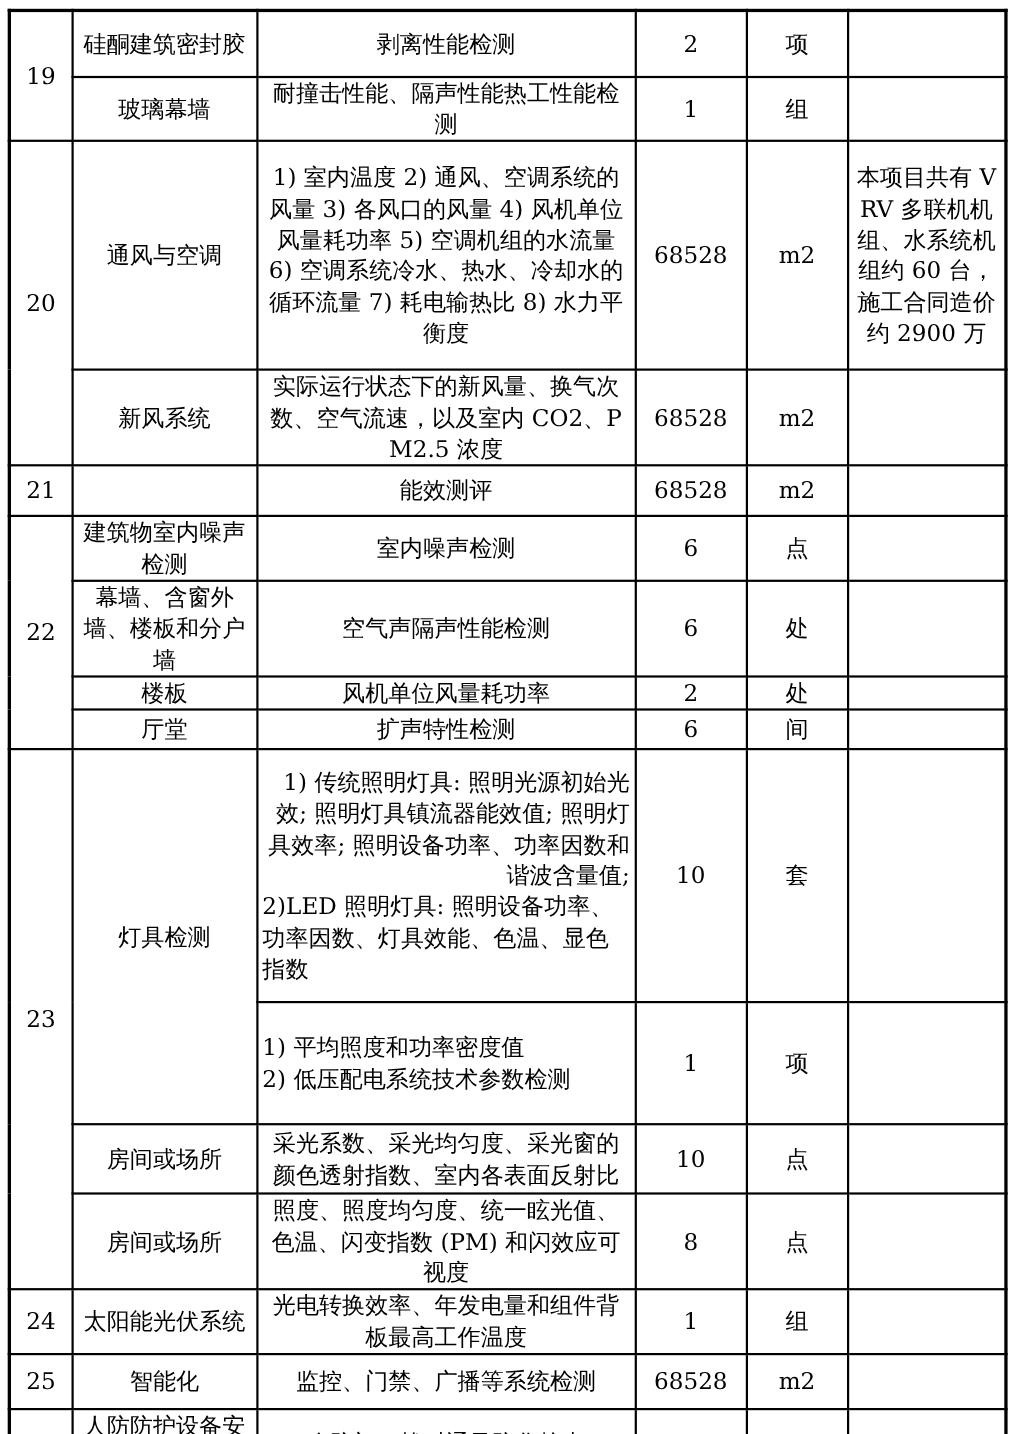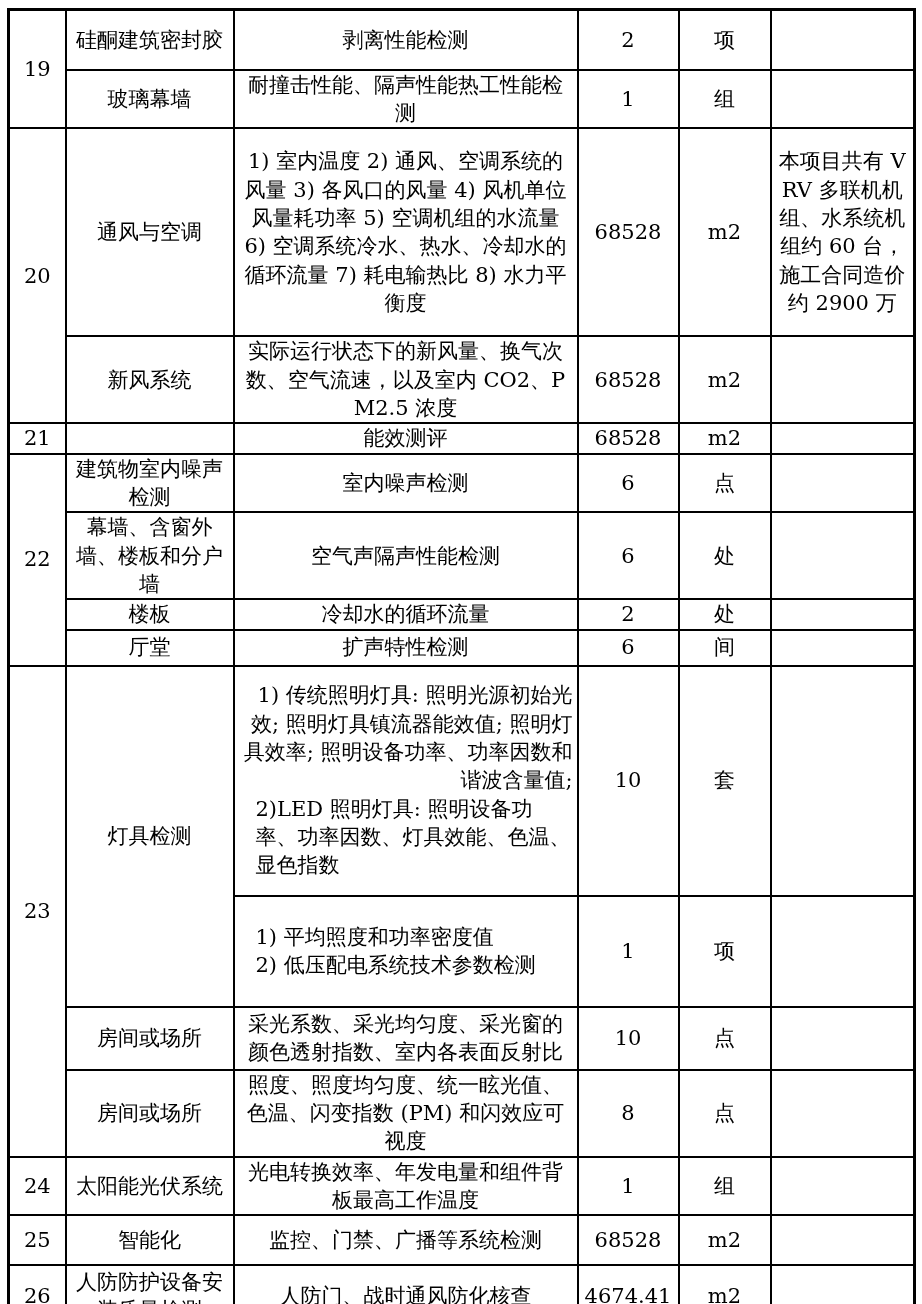--- a/index.html
+++ b/index.html
@@ -23,21 +23,21 @@
     border:2px solid #000;
     text-align:center;
     vertical-align:middle;
     padding:0 4px;
     overflow:hidden;
     word-break:break-all;
   }
   td.c-content{padding:0 5px;}
   .p{margin:0;}
   .p-center{text-align:right;}
-  .p-left{text-align:left;margin-left:17px;}
+  .p-left{text-align:left;}
   td.left-cell{text-align:left;}
 </style>
 </head>
 <body>
 
 <div class="page">
   <table class="insp">
     <colgroup>
       <col style="width:57px">
       <col style="width:168px">
@@ -73,21 +73,21 @@
         <td>本项目共有 VRV 多联机机组、水系统机组约 60 台，施工合同造价约 2900 万</td>
       </tr>
       <tr style="height:80px">
         <td>新风系统</td>
         <td class="c-content">实际运行状态下的新风量、换气次数、空气流速，以及室内 CO2、PM2.5 浓度</td>
         <td>68528</td>
         <td>m2</td>
         <td></td>
       </tr>
 
-      <tr style="height:30px">
+      <tr style="height:46px">
         <td>21</td>
         <td></td>
         <td class="c-content">能效测评</td>
         <td>68528</td>
         <td>m2</td>
         <td></td>
       </tr>
 
       <tr style="height:57px">
         <td rowspan="4">22</td>
@@ -99,21 +99,21 @@
       </tr>
       <tr style="height:66px">
         <td>幕墙、含窗外墙、楼板和分户墙</td>
         <td class="c-content">空气声隔声性能检测</td>
         <td>6</td>
         <td>处</td>
         <td></td>
       </tr>
       <tr style="height:24px">
         <td>楼板</td>
-        <td class="c-content">冷却水的循环流量</td>
+        <td class="c-content">风机单位风量耗功率</td>
         <td>2</td>
         <td>处</td>
         <td></td>
       </tr>
       <tr style="height:36px">
         <td>厅堂</td>
         <td class="c-content">扩声特性检测</td>
         <td>6</td>
         <td>间</td>
         <td></td>

